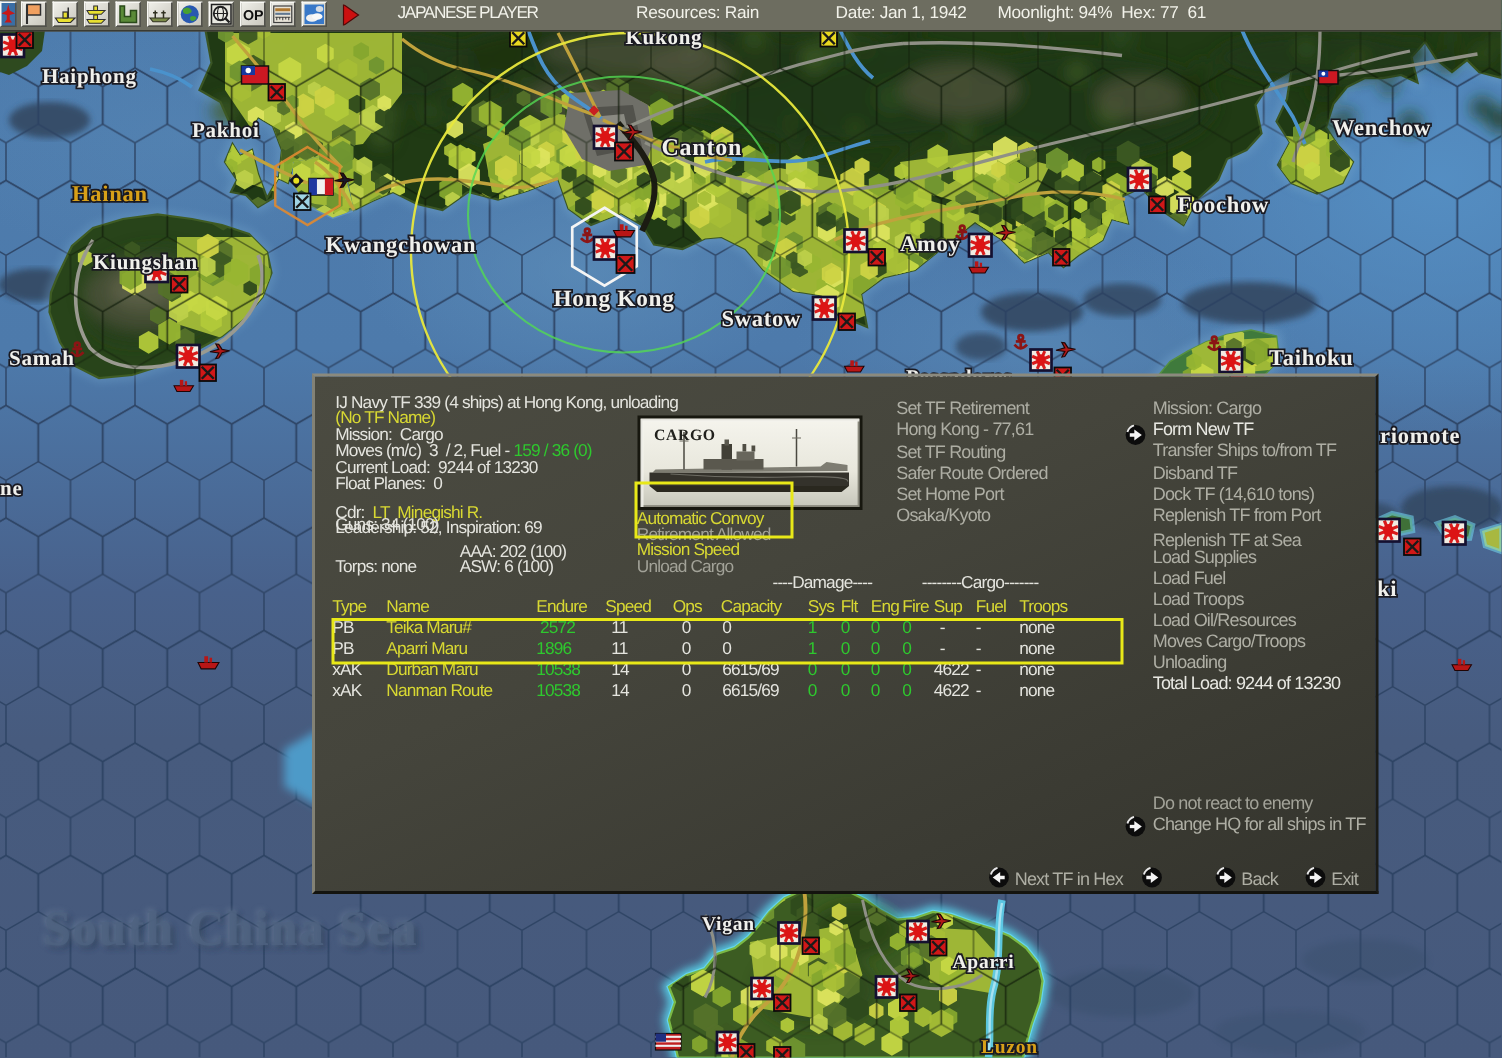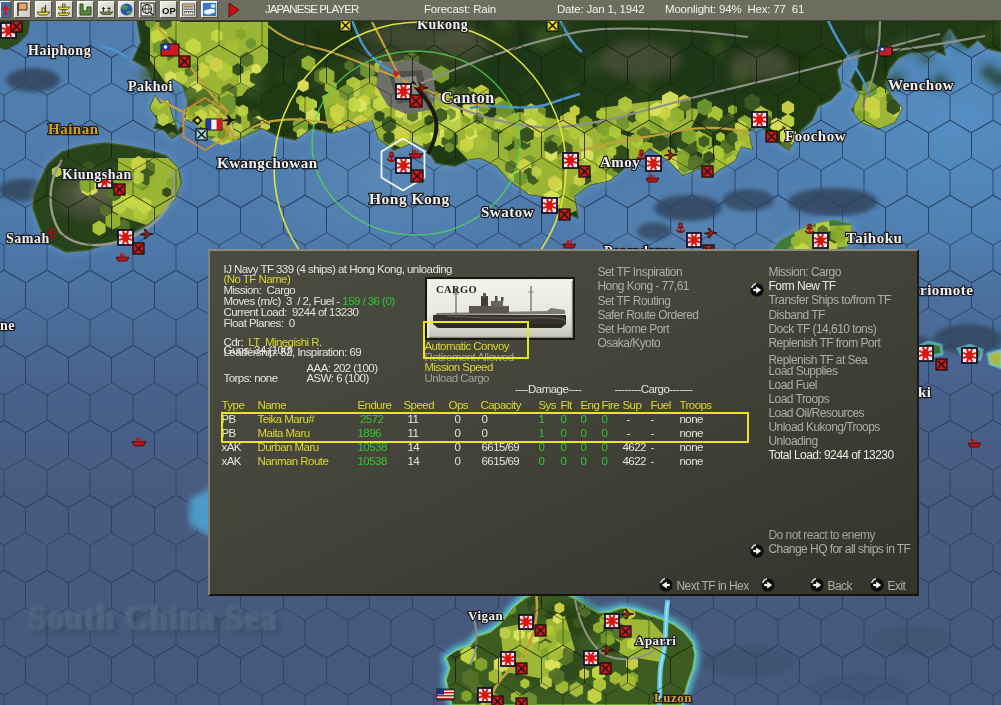--- a/index.html
+++ b/index.html
@@ -1340,21 +1340,21 @@
           <rect x="1" y="1" width="13" height="13" fill="#3878c8"></rect>
           <ellipse cx="6" cy="10" rx="4" ry="2.5" fill="#f0f0f0"></ellipse>
           <ellipse cx="9.5" cy="9" rx="3.5" ry="2.2" fill="#f8f8f8"></ellipse>
           <ellipse cx="11" cy="4" rx="2.5" ry="2" fill="#e8e8e8" opacity="0.9"></ellipse>
         </svg></div>
     </div>
 <svg class="abs" style="left:228px;top:3px" width="12" height="14" viewBox="0 0 12 14">
       <path d="M1,0 L11,7 L1,14 Z" fill="#cc1010" stroke="#500808" stroke-width="0.8"></path>
     </svg>
 <div class="tbtxt" style="left:265px;letter-spacing:-0.9px">JAPANESE PLAYER</div>
-<div class="tbtxt" style="left:424px">Forecast: Rain</div>
+<div class="tbtxt" style="left:424px">Resources: Rain</div>
 <div class="tbtxt" style="left:557px">Date: Jan 1, 1942</div>
 <div class="tbtxt" style="left:665px">Moonlight: 94%  Hex: 77  61</div>
 </div>
 <div id="panel">
 <div class="p" style="left:13.5px;top:11.5px">IJ Navy TF 339 (4 ships) at Hong Kong, unloading</div>
 <div class="p" style="left:13.5px;top:22.0px"><span class="yel">(No TF Name)</span></div>
 <div class="p" style="left:13.5px;top:32.80000000000001px">Mission:  Cargo</div>
 <div class="p" style="left:13.5px;top:43.80000000000001px">Moves (m/c)  3  / 2, Fuel - <span class="grn">159 / 36 (0)</span></div>
 <div class="p" style="left:13.5px;top:54.80000000000001px">Current Load:  9244 of 13230</div>
 <div class="p" style="left:13.5px;top:65.80000000000001px">Float Planes:  0</div>
@@ -1390,38 +1390,38 @@
       <path d="M20,37 Q60,40 100,39 T138,42" stroke="#d8d8cc" stroke-width="0.8" fill="none" opacity="0.35"></path>
       <text x="9" y="14" font-family="Liberation Serif,serif" font-weight="bold" font-size="10.5" letter-spacing="0.4" fill="#21211d">CARGO</text>
       <rect x="0.5" y="0.5" width="145" height="58" fill="none" stroke="#8a897d" stroke-width="1.5"></rect>
       <path d="M0,0 L146,0 L146,2 L2,2 L2,59 L0,59 Z" fill="#f4f4ee" opacity="0.85"></path>
     </svg>
 <div class="p" style="left:214.5px;top:88.5px"><span class="yel">Automatic Convoy</span></div>
 <div class="p" style="left:214.5px;top:99.5px"><span class="gry">Retirement Allowed</span></div>
 <div class="p" style="left:214.5px;top:110.0px"><span class="yel">Mission Speed</span></div>
 <div class="p" style="left:214.5px;top:121.0px"><span class="gry">Unload Cargo</span></div>
 <div class="abs" style="left:213px;top:70px;width:102px;height:34px;border:2.5px solid #e8e818"></div>
-<div class="p2" style="left:387.5px;top:14.3px">Set TF Inspiration</div>
+<div class="p2" style="left:387.5px;top:14.3px">Set TF Retirement</div>
 <div class="p2" style="left:387.5px;top:28.400000000000023px">Hong Kong - 77,61</div>
 <div class="p2" style="left:387.5px;top:42.499999999999986px">Set TF Routing</div>
 <div class="p2" style="left:387.5px;top:56.60000000000001px">Safer Route Ordered</div>
 <div class="p2" style="left:387.5px;top:70.69999999999997px">Set Home Port</div>
 <div class="p2" style="left:387.5px;top:84.8px">Osaka/Kyoto</div>
 <div class="p2" style="left:558.5px;top:14.3px"><span style="color:#aeaea4">Mission: Cargo</span></div>
 <div class="p2" style="left:558.5px;top:28.369999999999994px"><span style="color:#e8e8e2">Form New TF</span></div>
 <div class="p2" style="left:558.5px;top:42.43999999999998px"><span style="color:#aeaea4">Transfer Ships to/from TF</span></div>
 <div class="p2" style="left:558.5px;top:56.50999999999998px"><span style="color:#aeaea4">Disband TF</span></div>
 <div class="p2" style="left:558.5px;top:70.57999999999997px"><span style="color:#aeaea4">Dock TF (14,610 tons)</span></div>
 <div class="p2" style="left:558.5px;top:84.65000000000002px"><span style="color:#aeaea4">Replenish TF from Port</span></div>
 <div class="p2" style="left:558.5px;top:102px"><span style="color:#aeaea4">Replenish TF at Sea</span></div>
 <div class="p2" style="left:558.5px;top:112.79px"><span style="color:#aeaea4">Load Supplies</span></div>
 <div class="p2" style="left:558.5px;top:126.86px"><span style="color:#aeaea4">Load Fuel</span></div>
 <div class="p2" style="left:558.5px;top:140.93px"><span style="color:#aeaea4">Load Troops</span></div>
 <div class="p2" style="left:558.5px;top:155.0px"><span style="color:#aeaea4">Load Oil/Resources</span></div>
-<div class="p2" style="left:558.5px;top:169.07px"><span style="color:#aeaea4">Unload Kukong/Troops</span></div>
+<div class="p2" style="left:558.5px;top:169.07px"><span style="color:#aeaea4">Moves Cargo/Troops</span></div>
 <div class="p2" style="left:558.5px;top:183.14000000000004px"><span style="color:#aeaea4">Unloading</span></div>
 <div class="p2" style="left:558.5px;top:197.20999999999998px"><span style="color:#e8e8e2">Total Load: 9244 of 13230</span></div>
 <svg class="abs" style="left:540px;top:31.5px" width="14" height="14" viewBox="0 0 14 14">
       <circle cx="7" cy="7" r="6.6" fill="#0c0c0c"></circle>
       <path d="M1.6,5 A6.6,6.6 0 0,1 6,0.6" stroke="#e8e8e8" stroke-width="1.3" fill="none"></path>
       <path d="M3.2,7 L7,7" stroke="#f4f4f4" stroke-width="2.2" fill="none"></path>
       <path d="M6.2,3.4 L11.2,7 L6.2,10.6 Z" fill="#f4f4f4"></path>
     </svg>
 <div class="p" style="left:305px;top:131.5px">----Damage----</div>
 <div class="p" style="left:404.5px;top:131.5px">--------Cargo-------</div>
@@ -1445,21 +1445,21 @@
 <div class="p" style="left:244.5px;top:161.5px"><span class="wht">0</span></div>
 <div class="p" style="left:271.5px;top:161.5px"><span class="wht">0</span></div>
 <div class="p" style="left:328.5px;top:161.5px"><span class="grn">1</span></div>
 <div class="p" style="left:350.5px;top:161.5px"><span class="grn">0</span></div>
 <div class="p" style="left:370.5px;top:161.5px"><span class="grn">0</span></div>
 <div class="p" style="left:391.5px;top:161.5px"><span class="grn">0</span></div>
 <div class="p" style="left:416.5px;top:161.5px"><span class="wht">-</span></div>
 <div class="p" style="left:440.5px;top:161.5px"><span class="wht">-</span></div>
 <div class="p" style="left:469.5px;top:161.5px"><span class="wht">none</span></div>
 <div class="p" style="left:11.5px;top:175.7px"><span class="wht">PB</span></div>
-<div class="p" style="left:47.5px;top:175.7px"><span class="yel">Maita Maru</span></div>
+<div class="p" style="left:47.5px;top:175.7px"><span class="yel">Aparri Maru</span></div>
 <div class="p" style="left:147.5px;top:175.7px"><span class="grn">1896</span></div>
 <div class="p" style="left:197.5px;top:175.7px"><span class="wht">11</span></div>
 <div class="p" style="left:244.5px;top:175.7px"><span class="wht">0</span></div>
 <div class="p" style="left:271.5px;top:175.7px"><span class="wht">0</span></div>
 <div class="p" style="left:328.5px;top:175.7px"><span class="grn">1</span></div>
 <div class="p" style="left:350.5px;top:175.7px"><span class="grn">0</span></div>
 <div class="p" style="left:370.5px;top:175.7px"><span class="grn">0</span></div>
 <div class="p" style="left:391.5px;top:175.7px"><span class="grn">0</span></div>
 <div class="p" style="left:416.5px;top:175.7px"><span class="wht">-</span></div>
 <div class="p" style="left:440.5px;top:175.7px"><span class="wht">-</span></div>

